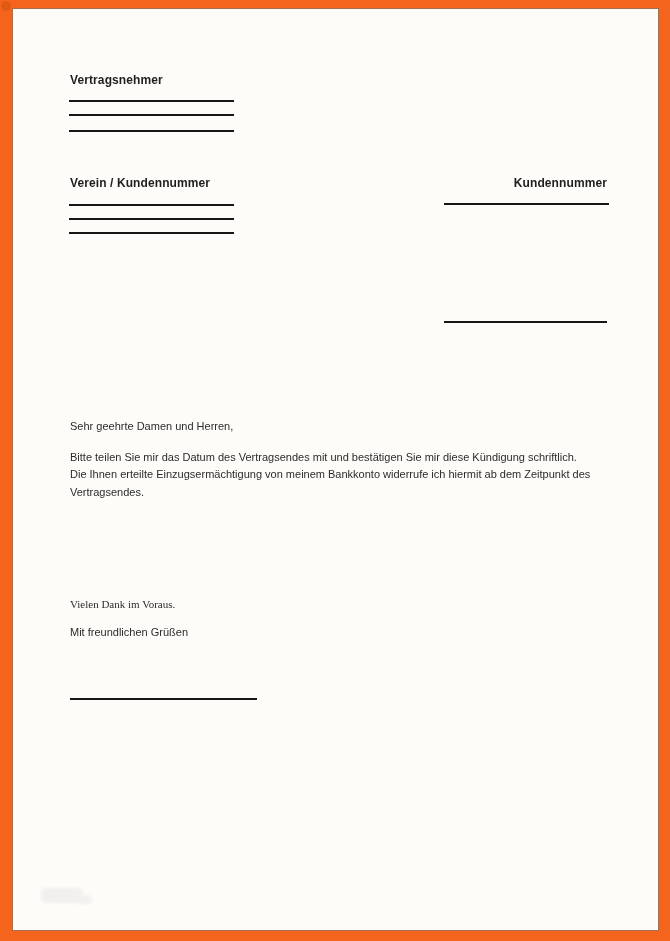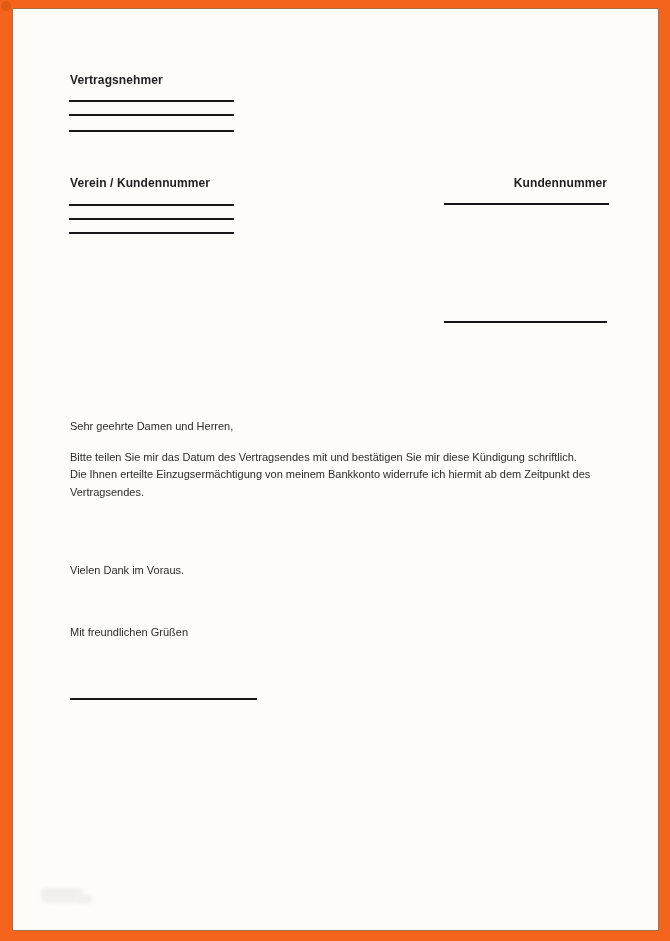--- a/index.html
+++ b/index.html
@@ -102,21 +102,21 @@
     <div class="label right-align" style="right:51px; top:167px;">Kundennummer</div>
     <div class="fill-line" style="left:431px; top:194px; width:165px;"></div>
 
     <div class="fill-line" style="left:431px; top:312px; width:163px;"></div>
 
     <div class="bodyline" style="left:57px; top:387px;margin-top:24px;">Sehr geehrte Damen und Herren,</div>
     <div class="bodyline" style="left:57px; top:442px;">Bitte teilen Sie mir das Datum des Vertragsendes mit und bestätigen Sie mir diese Kündigung schriftlich.</div>
     <div class="bodyline" style="left:57px; top:459px;">Die Ihnen erteilte Einzugsermächtigung von meinem Bankkonto widerrufe ich hiermit ab dem Zeitpunkt des</div>
     <div class="bodyline" style="left:57px; top:477px;text-align:center;">Vertragsendes.</div>
 
-    <div class="bodyline" style="left:57px; top:555px;">Vielen Dank im Voraus.</div>
+    <div class="bodyline" style="left:57px; top:589px;font-family:Liberation Serif, serif;">Vielen Dank im Voraus.</div>
     <div class="bodyline" style="left:57px; top:617px;">Mit freundlichen Grüßen</div>
 
     <div class="fill-line" style="left:57px; top:689px; width:187px;"></div>
 
     <div class="watermark"></div>
 
   </div>
 </div>
 
 </body></html>

